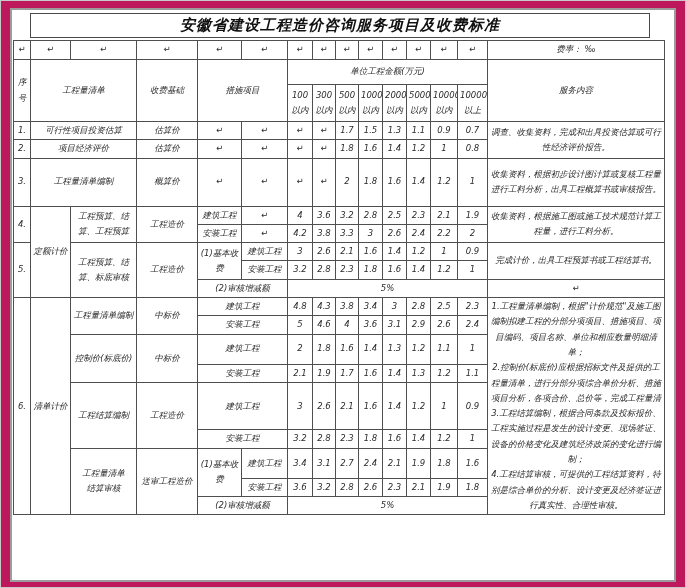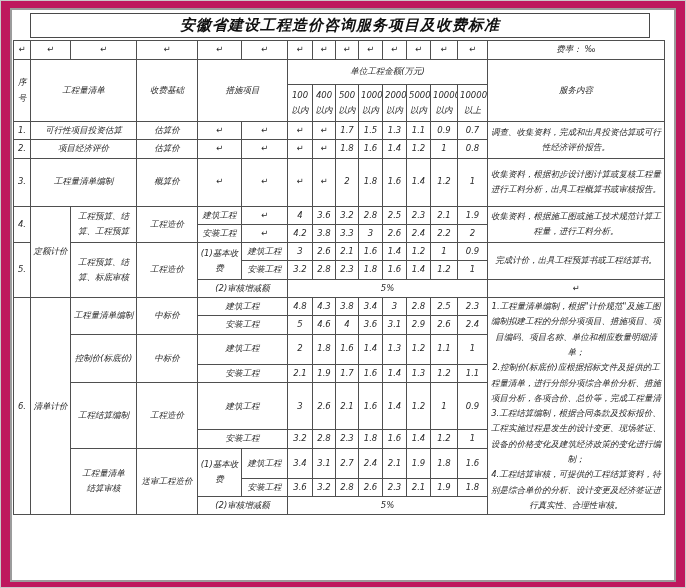--- a/index.html
+++ b/index.html
@@ -74,21 +74,21 @@
 号</td>
           <td class="hd" colspan="2" rowspan="2">工程量清单</td>
           <td class="hd" rowspan="2">收费基础</td>
           <td class="hd" colspan="2" rowspan="2">措施项目</td>
           <td class="hd" colspan="8" style="height:22px">单位工程金额(万元)</td>
           <td class="hd" rowspan="2">服务内容</td>
         </tr>
         <tr>
           <td class="hd amt" style="height:34px">100
 以内</td>
-          <td class="hd amt">400
+          <td class="hd amt">300
 以内</td>
           <td class="hd amt">500
 以内</td>
           <td class="hd amt">1000
 以内</td>
           <td class="hd amt">2000
 以内</td>
           <td class="hd amt">5000
 以内</td>
           <td class="hd amt">10000

